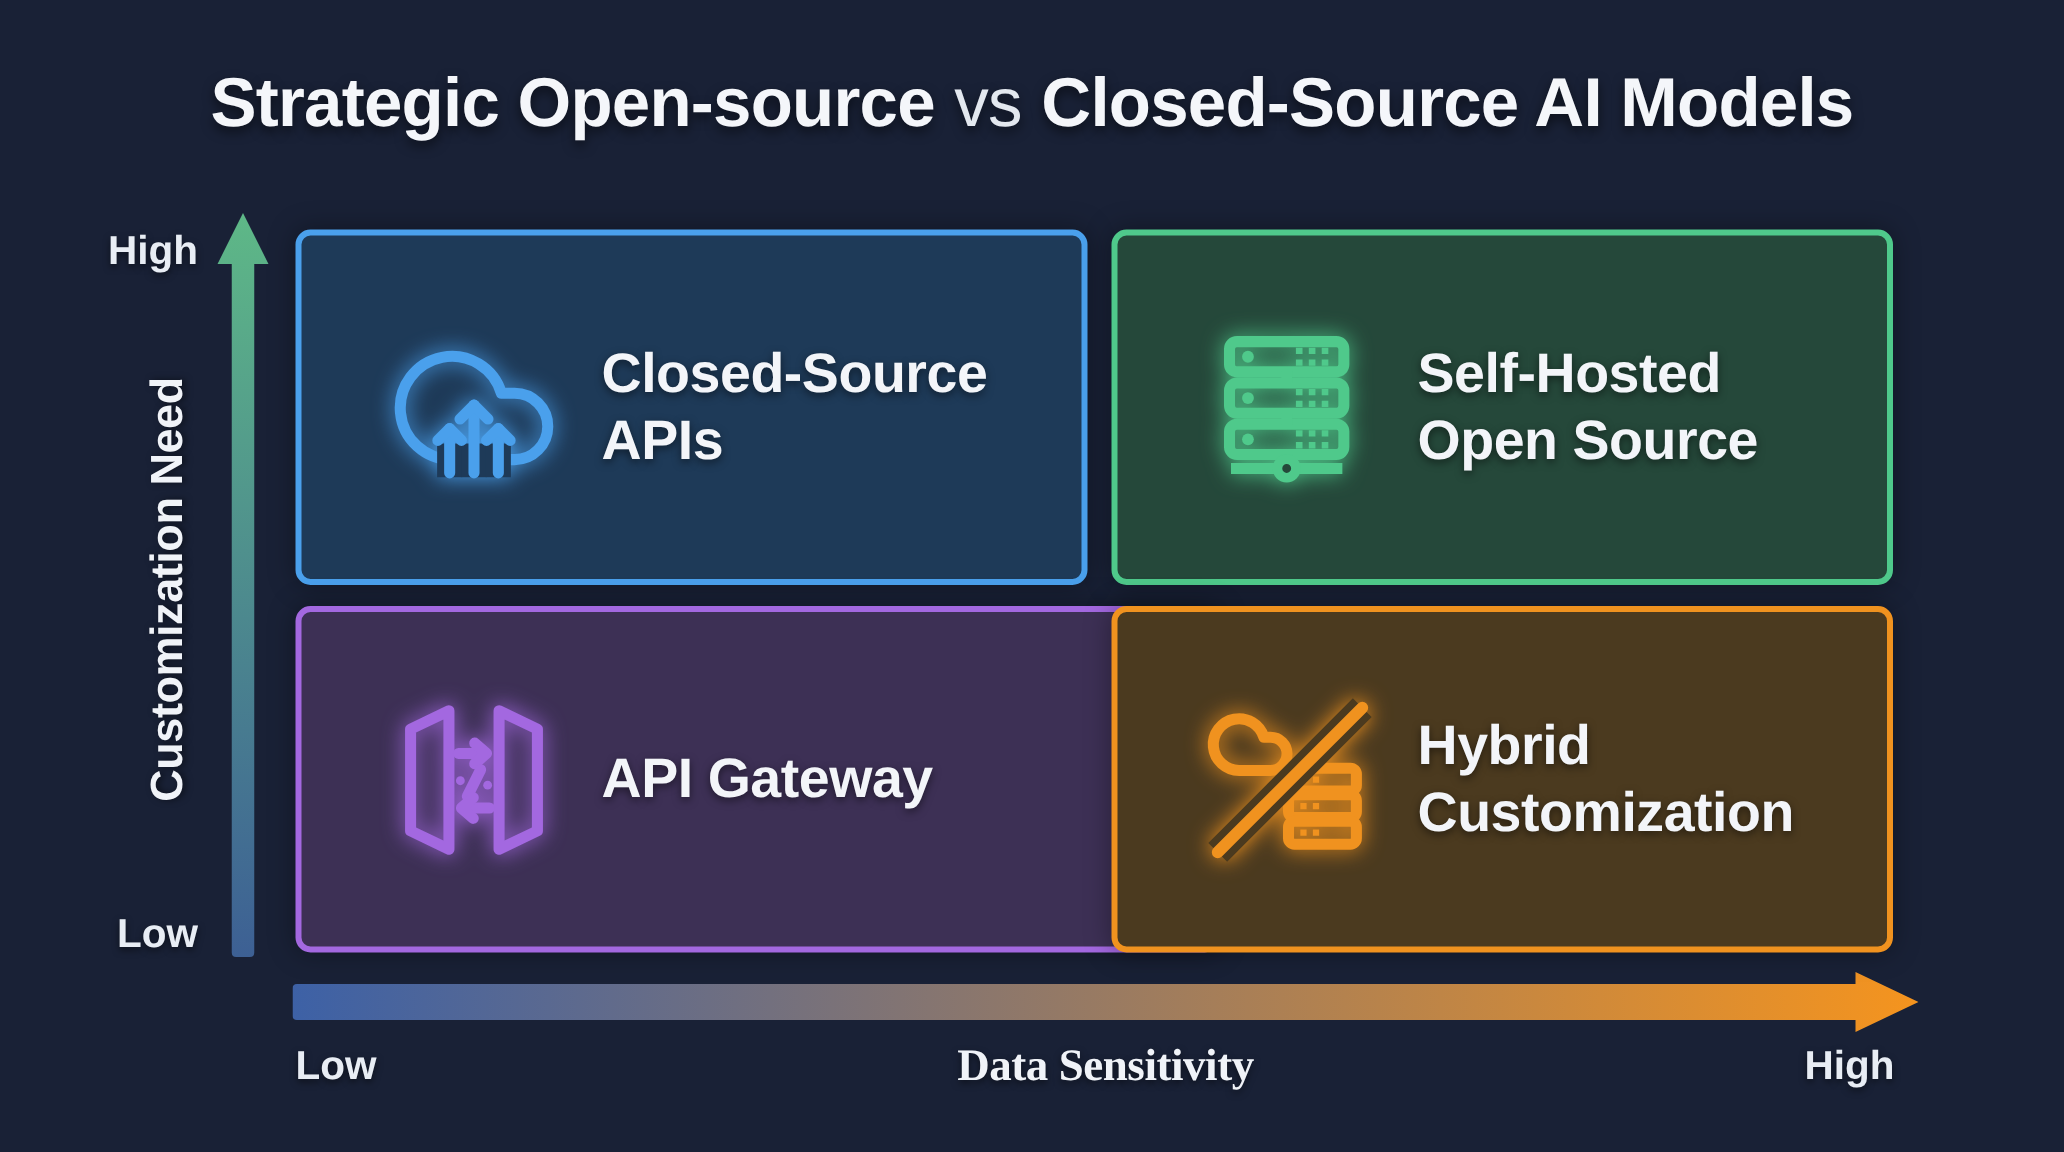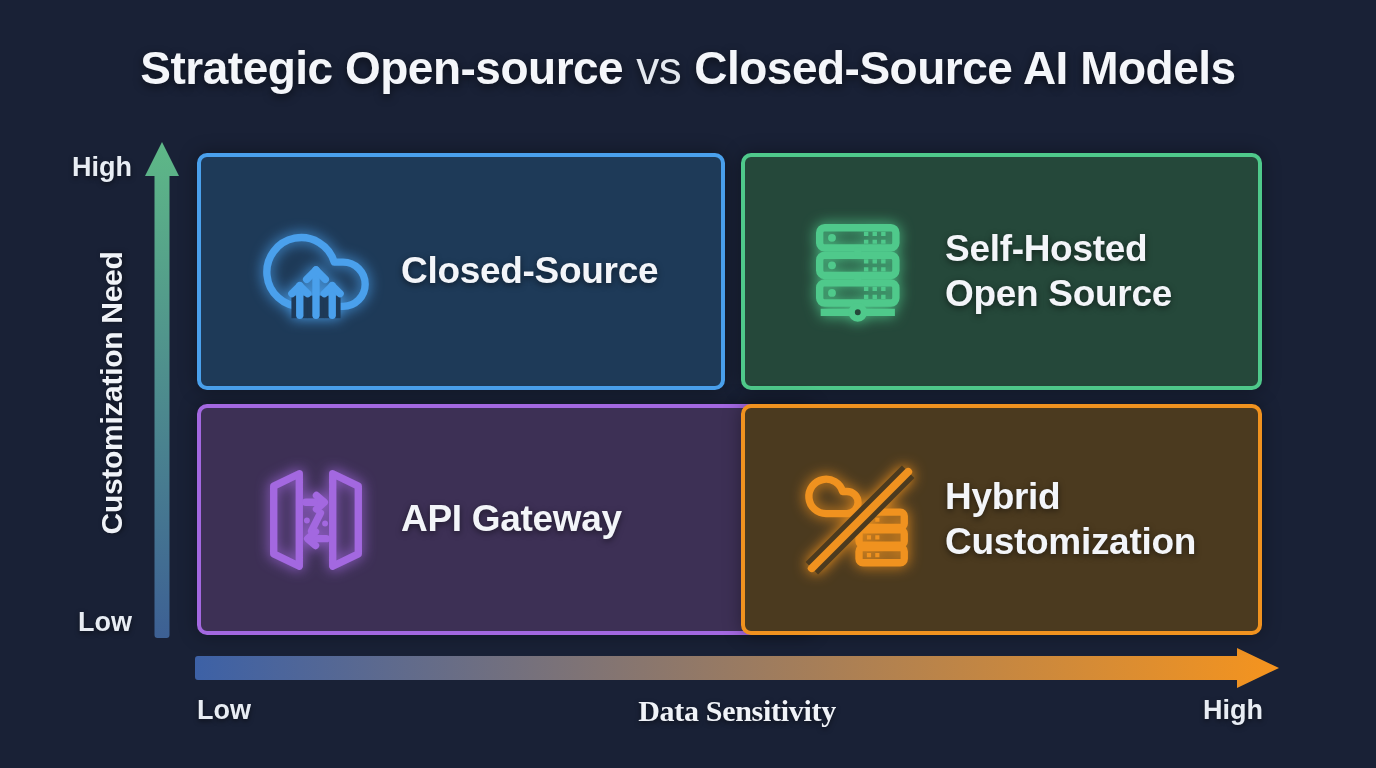--- a/index.html
+++ b/index.html
@@ -93,20 +93,21 @@
             <path d="M10.1 13.5 L12 11.6 L13.9 13.5"></path>
           <path d="M8.7 20.8 V14.8"></path>
             <path d="M7.1 16.4 L8.7 14.8 L10.3 16.4"></path>
           <path d="M15.3 20.8 V14.8"></path>
             <path d="M13.7 16.4 L15.3 14.8 L16.9 16.4"></path>
         </g>
       </svg>
     </div>
     <div class="card-title">
         <span>Closed-Source</span>
+        <span>APIs</span>
       </div>
   </div>
 
   <div class="card" id="card-tr" style="--accent: #4fc98b; --fill: #25483a;">
     <div class="icon-wrap">
       <svg viewBox="0 0 24 24" fill="none">
         <g stroke="currentColor" stroke-width="1.5" stroke-linejoin="round">
           <rect x="3.8" y="3" width="15.5" height="4.1" rx="1"></rect>
           <rect x="3.8" y="8.6" width="15.5" height="4.1" rx="1"></rect>
           <rect x="3.8" y="14.2" width="15.5" height="4.1" rx="1"></rect>

